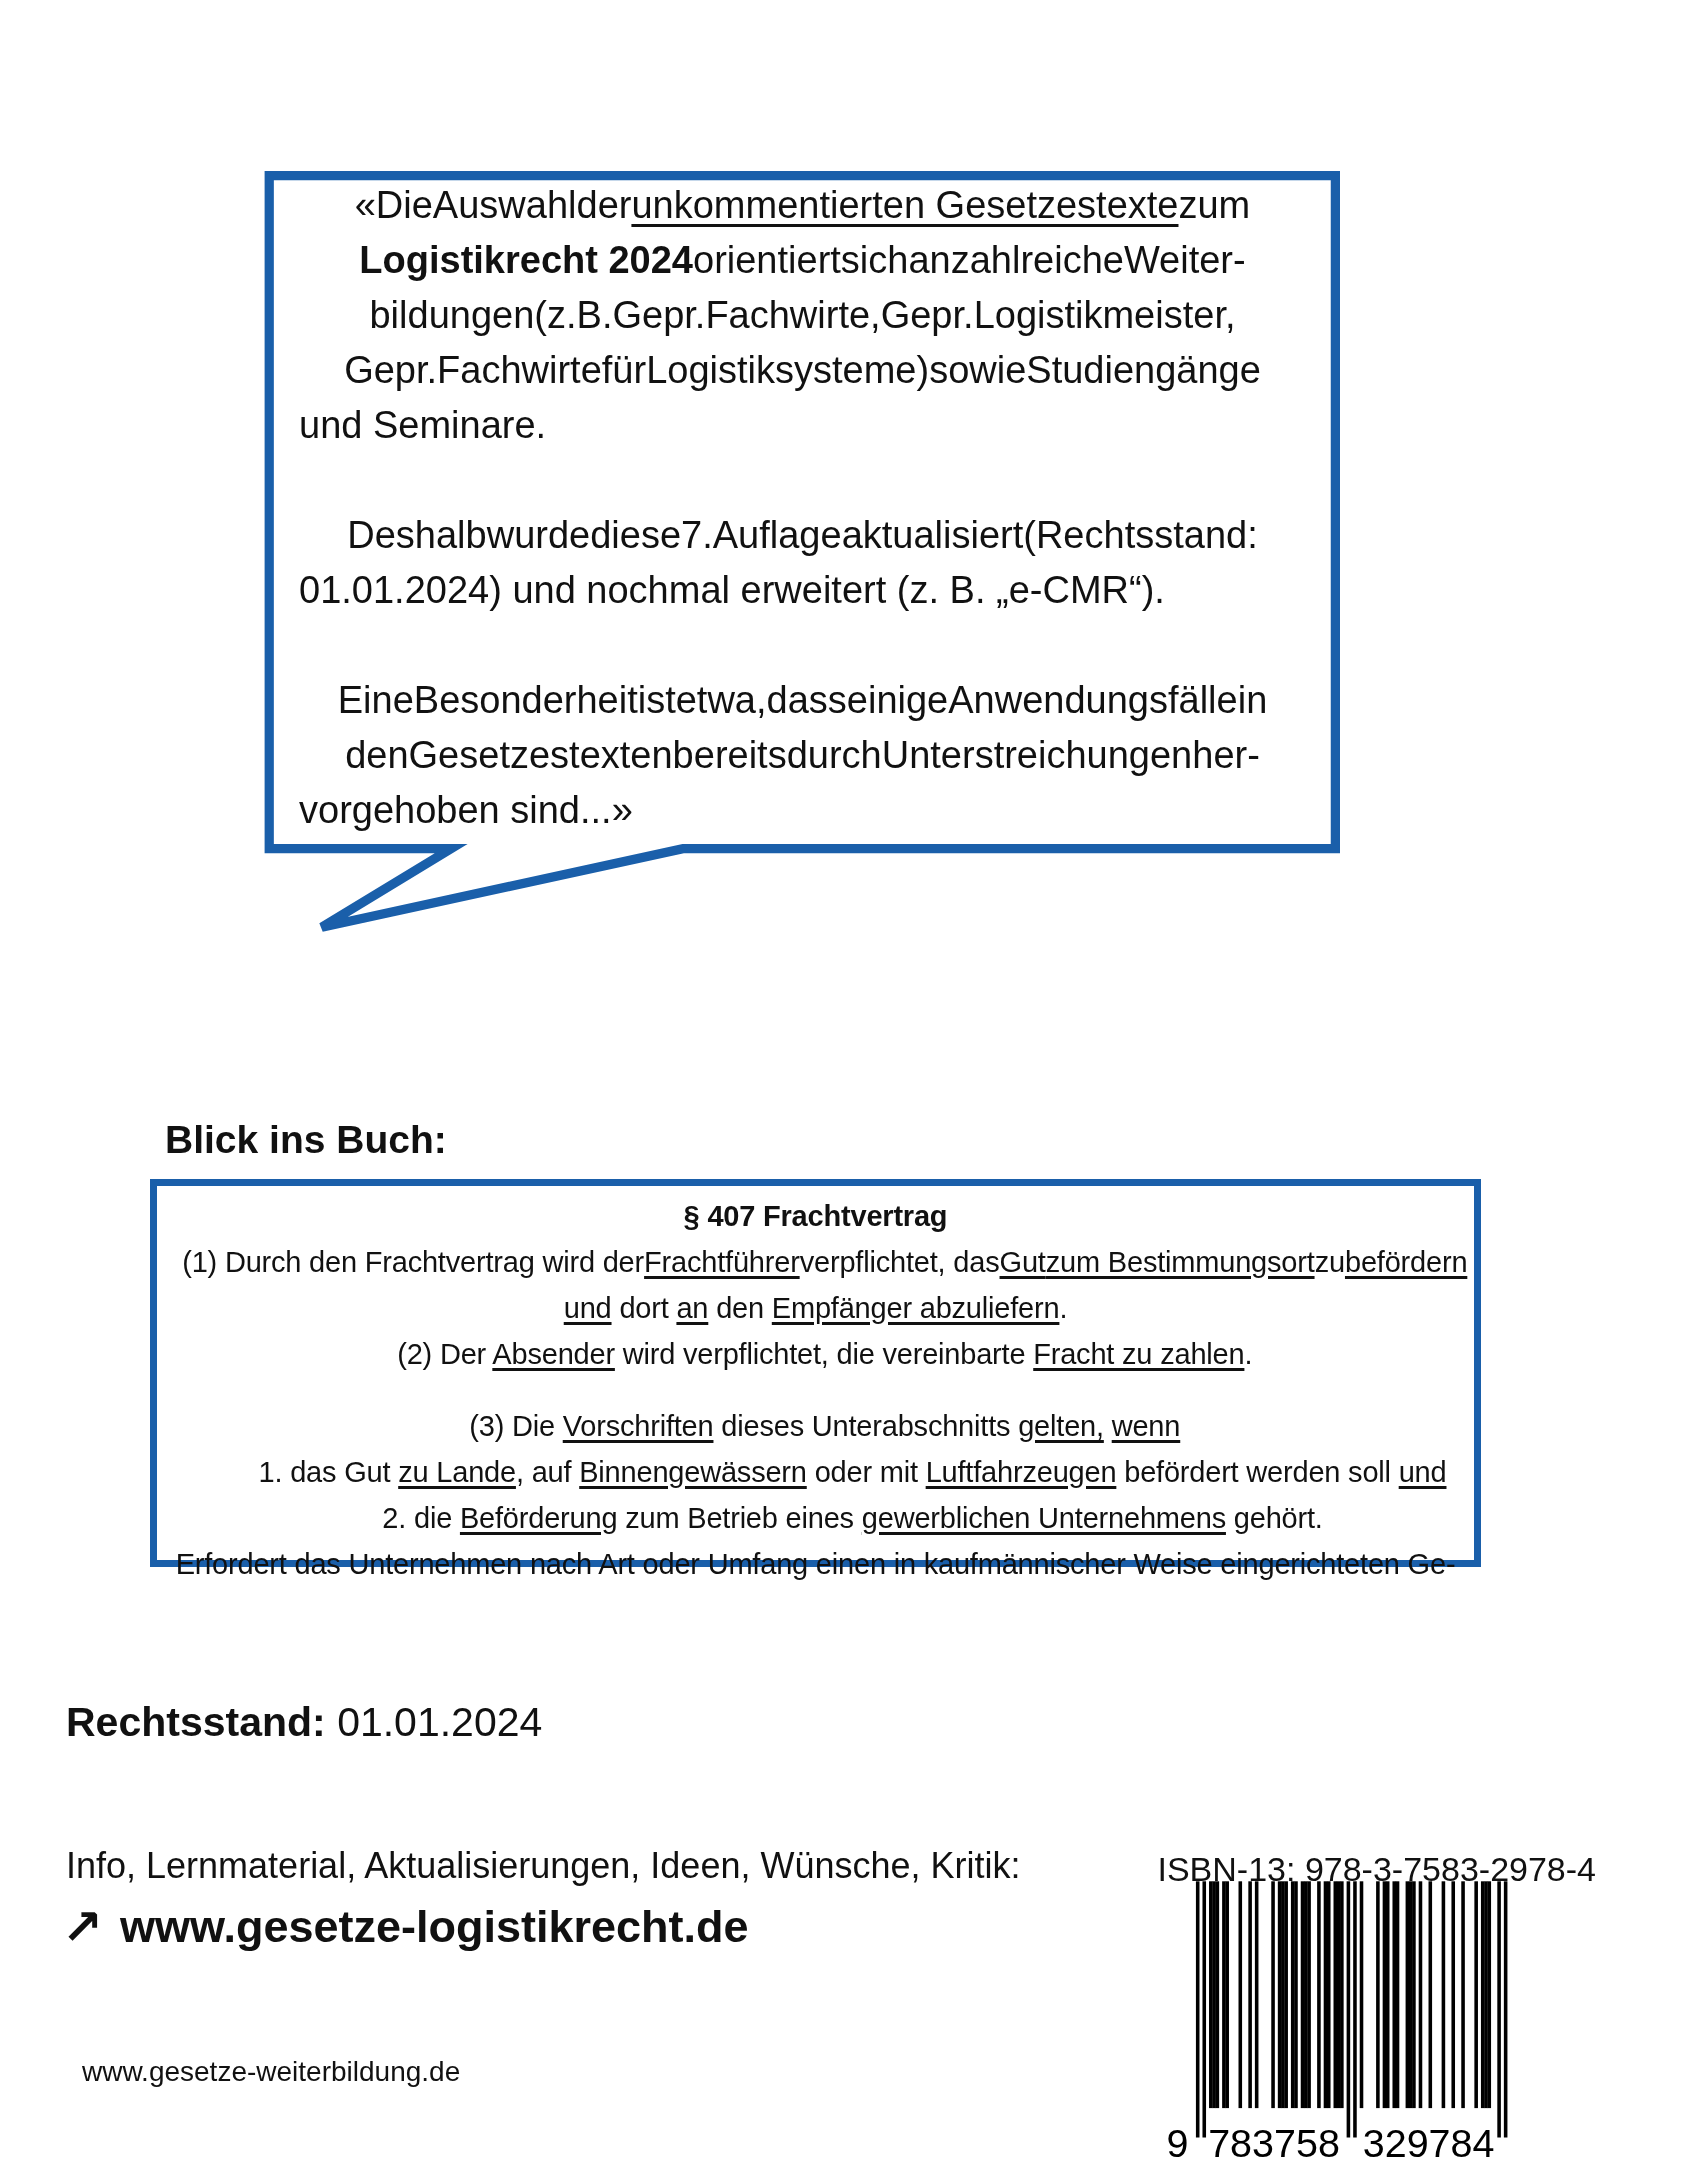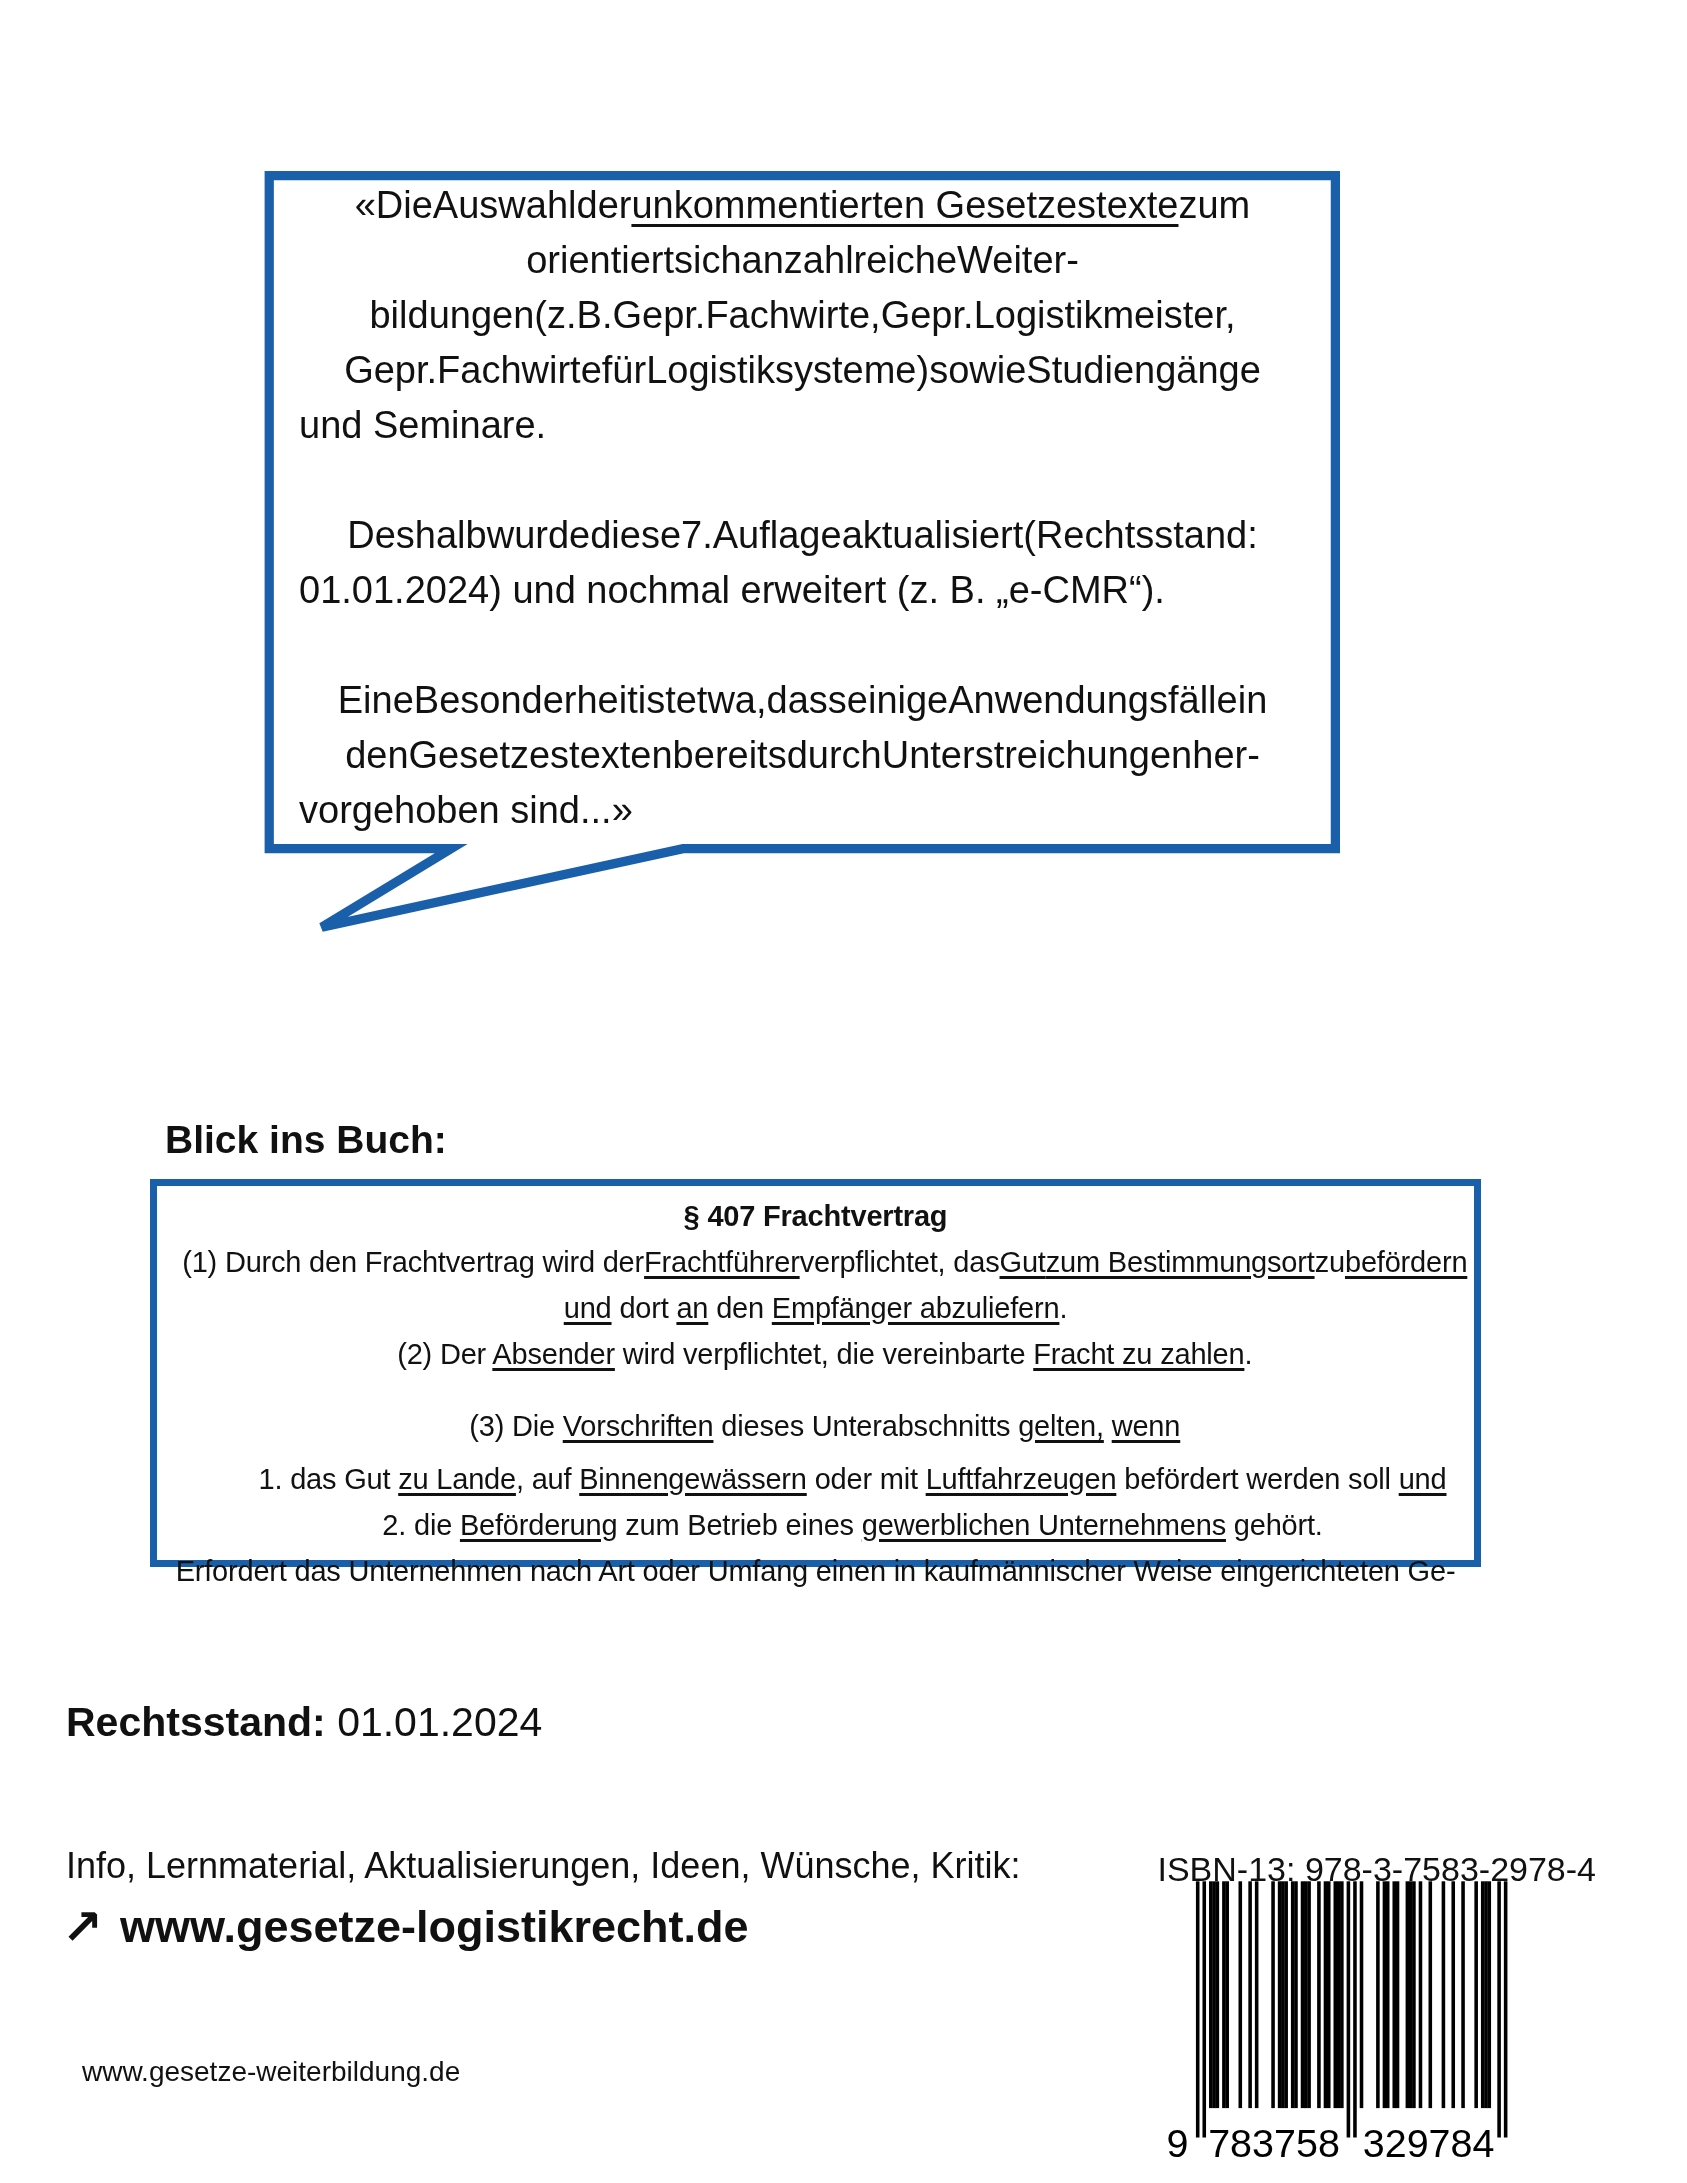--- a/index.html
+++ b/index.html
@@ -39,21 +39,21 @@
 <body>
 
 <div class="page">
 
   <svg class="bubble-svg" width="1109" height="790" viewBox="0 0 1320 940">
     <path id="bubble-path" d="M 20.5 18.5 L 1289.5 18.5 L 1289.5 819.5 L 513 819.5 L 83 913 L 237 819.5 L 20.5 819.5 Z" fill="#ffffff" stroke="#1A5FAA" stroke-width="11" stroke-linejoin="miter"></path>
   </svg>
 
   <div id="bubble-text">
       <div class="tline just"><span>«Die</span><span>Auswahl</span><span>der</span><span class="u">unkommentierten Gesetzestexte</span><span>zum</span></div>
-      <div class="tline just"><span>orientiert</span><span>sich</span><span>an</span><span>zahlreiche</span><span>Weiter-</span></div>
+      <div class="tline just"><span class="b">Logistikrecht 2024</span><span>orientiert</span><span>sich</span><span>an</span><span>zahlreiche</span><span>Weiter-</span></div>
       <div class="tline just"><span>bildungen</span><span>(z.</span><span>B.</span><span>Gepr.</span><span>Fachwirte,</span><span>Gepr.</span><span>Logistikmeister,</span></div>
       <div class="tline just"><span>Gepr.</span><span>Fachwirte</span><span>für</span><span>Logistiksysteme)</span><span>sowie</span><span>Studiengänge</span></div>
       <div class="tline"><span>und Seminare.</span></div>
       <div class="tline">&nbsp;</div>
       <div class="tline just"><span>Deshalb</span><span>wurde</span><span>diese</span><span>7.</span><span>Auflage</span><span>aktualisiert</span><span>(Rechtsstand:</span></div>
       <div class="tline"><span>01.01.2024) und nochmal erweitert (z. B. „e-CMR“).</span></div>
       <div class="tline">&nbsp;</div>
       <div class="tline just"><span>Eine</span><span>Besonderheit</span><span>ist</span><span>etwa,</span><span>dass</span><span>einige</span><span>Anwendungsfälle</span><span>in</span></div>
       <div class="tline just"><span>den</span><span>Gesetzestexten</span><span>bereits</span><span>durch</span><span>Unterstreichungen</span><span>her-</span></div>
       <div class="tline"><span>vorgehoben sind...»</span></div>
@@ -61,21 +61,21 @@
 
   <div class="preview-heading">Blick ins Buch:</div>
 
   <div class="law-box">
     <div id="box-text">
         <div class="tline"><span class="b">§ 407 Frachtvertrag</span></div>
         <div class="tline just" style="padding-left: 18.5px;"><span>(1) Durch den Frachtvertrag wird der</span><span class="u">Frachtführer</span><span>verpflichtet, das</span><span class="u">Gut</span><span class="u">zum Bestimmungsort</span><span>zu</span><span class="u">befördern</span></div>
         <div class="tline"><span class="u">und</span> <span>dort</span> <span class="u">an</span> <span>den</span> <span class="u">Empfänger abzuliefern</span><span>.</span></div>
         <div class="tline" style="padding-left: 18.5px;"><span>(2) Der</span> <span class="u">Absender</span> <span>wird verpflichtet, die vereinbarte</span> <span class="u">Fracht zu zahlen</span><span>.</span></div>
         <div class="tline" style="padding-left: 18.5px; margin-top: 26px;"><span>(3) Die</span> <span class="u">Vorschriften</span> <span>dieses Unterabschnitts</span> <span class="u">gelten,</span> <span class="u">wenn</span></div>
-        <div class="tline" style="padding-left: 74px; margin-top: 7px;"><span>1. das Gut</span> <span class="u">zu Lande</span><span>,</span> <span>auf</span> <span class="u">Binnengewässern</span> <span>oder mit</span> <span class="u">Luftfahrzeugen</span> <span>befördert werden soll</span> <span class="u">und</span></div>
+        <div class="tline" style="padding-left: 74px;"><span>1. das Gut</span> <span class="u">zu Lande</span><span>,</span> <span>auf</span> <span class="u">Binnengewässern</span> <span>oder mit</span> <span class="u">Luftfahrzeugen</span> <span>befördert werden soll</span> <span class="u">und</span></div>
         <div class="tline" style="padding-left: 74px;"><span>2. die</span> <span class="u">Beförderung</span> <span>zum Betrieb eines</span> <span class="u">gewerblichen Unternehmens</span> <span>gehört.</span></div>
         <div class="tline"><span>Erfordert das Unternehmen nach Art oder Umfang einen in kaufmännischer Weise eingerichteten Ge-</span></div>
       </div>
   </div>
 
   <div class="rechtsstand">
     <span class="b">Rechtsstand:</span>
     <span> </span><span>01.01.2024</span>
   </div>
 

